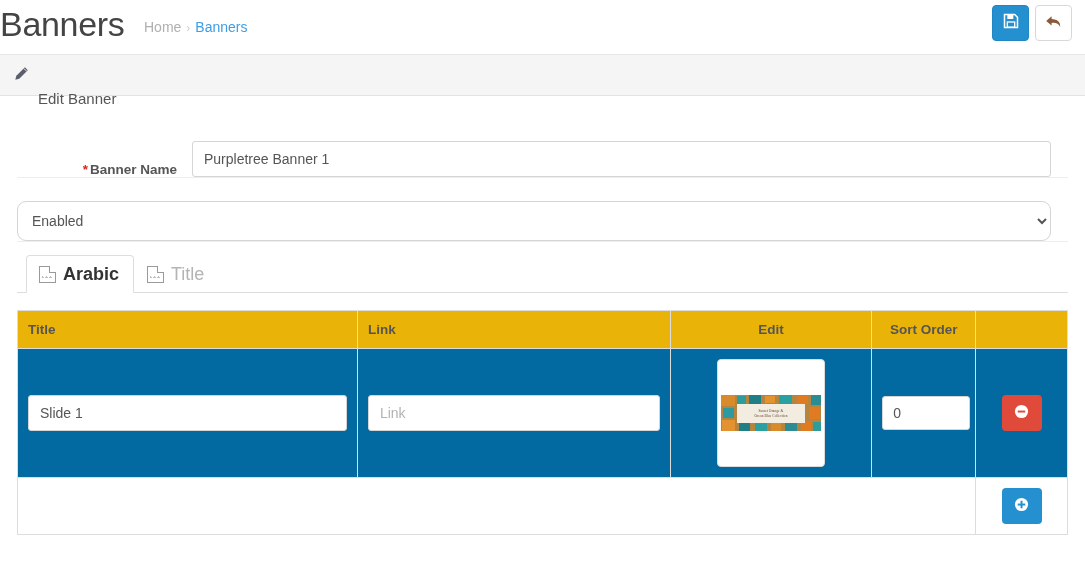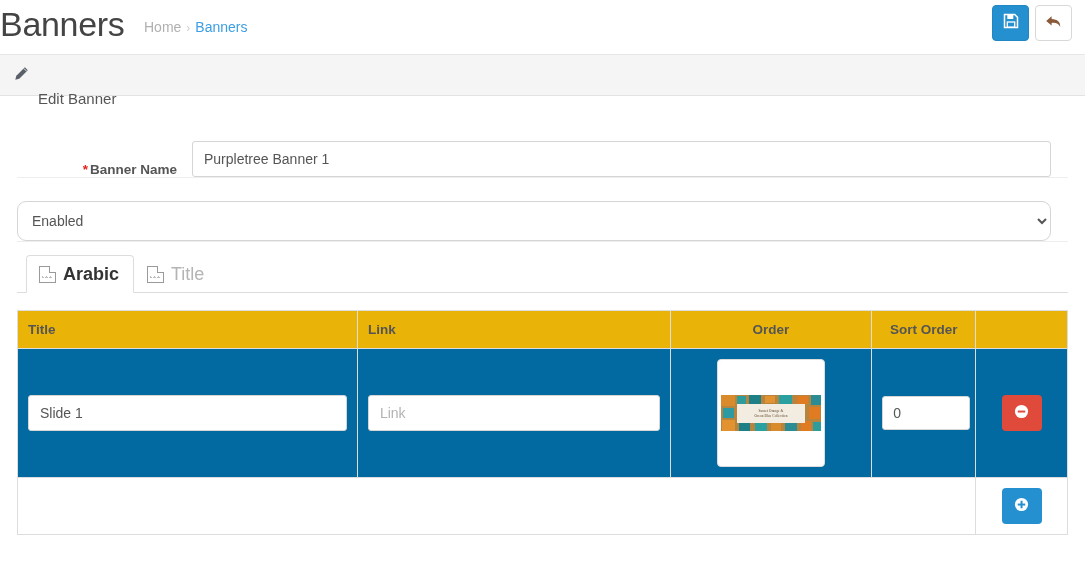--- a/index.html
+++ b/index.html
@@ -370,21 +370,21 @@
 
       </div>
     </div>
 
     <div class="table-wrap">
       <table class="grid">
         <thead>
           <tr>
             <th class="col-title" style="text-align:left">Title</th>
             <th class="col-link" style="text-align:left">Link</th>
-            <th class="col-image">Order</th>
+            <th class="col-image">Edit</th>
             <th class="col-sort">Sort Order</th>
             <th class="col-act"></th>
           </tr>
         </thead>
         <tbody>
 
           <tr>
             <td>
               <input class="form-control" type="text" value="Slide 1" style="">
             </td>

